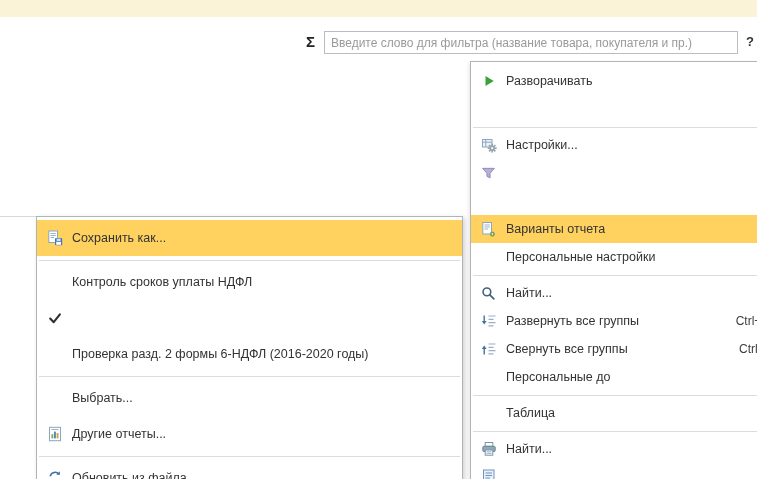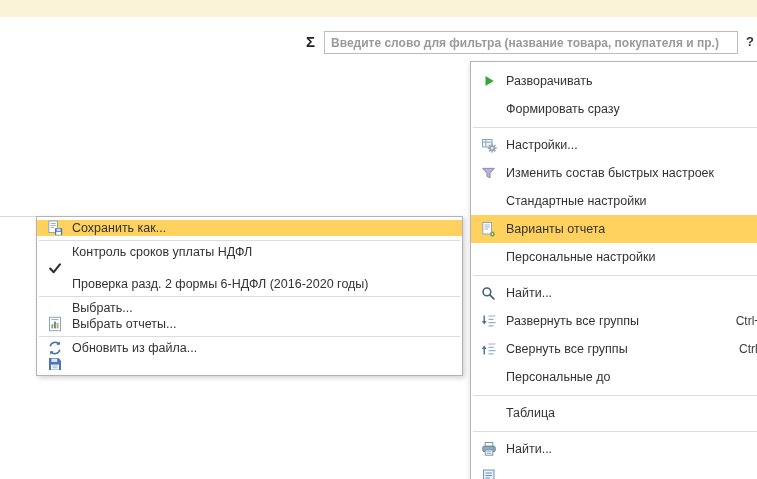--- a/index.html
+++ b/index.html
@@ -14,38 +14,38 @@
   body{
     position:relative;overflow:hidden;background:#fff;
     font-family:"Liberation Sans","DejaVu Sans",sans-serif;
     font-size:12.5px;color:var(--text);
   }
   .topbar{position:absolute;left:0;top:0;width:757px;height:17px;background:var(--topbar)}
   .sigma{position:absolute;left:306px;top:33px;font-size:15px;font-weight:bold;color:#222;cursor:pointer}
   .filter-input{
     position:absolute;left:324px;top:31px;width:414px;height:23px;
     border:1px solid #bdbdbd;padding:0 6px;font-size:12px;color:#333;
-    font-family:inherit;outline:none;background:#fff;font-weight:bold;
+    font-family:inherit;outline:none;background:#fff;
   }
   .filter-input::placeholder{color:#9a9a9a}
   .help{position:absolute;left:746px;top:34px;font-weight:bold;font-size:13px;color:#333;cursor:pointer}
   .panel-line{position:absolute;left:0;top:216px;width:459px;height:1px;background:#d8d8d8}
 
   .menu,.submenu{background:#fff;border:1px solid var(--border)}
   .menu{
     position:absolute;left:470px;top:61px;width:322px;height:520px;
     border-right:none;padding-top:5px;
     box-shadow:-1px 2px 4px rgba(0,0,0,.10);
   }
   .submenu{
     position:absolute;left:36px;top:216px;width:427px;padding:3px 0;
     box-shadow:2px 2px 5px rgba(0,0,0,.18);
   }
   .mi{display:flex;align-items:center;height:28px;padding:0 10px 0 9px;cursor:pointer;white-space:nowrap}
-  .submenu .mi{height:16px}
+  .submenu .mi{height:36px}
   .mi.hl{background:var(--hl)}
   .ic{width:17px;height:17px;flex:0 0 17px;margin-right:9px;display:inline-flex;align-items:center;justify-content:center}
   .lb{white-space:nowrap}
   .sc{margin-left:auto;padding-left:24px;color:#3c3c3c;font-size:12px}
   .sep{height:8px;position:relative}
   .sep::after{content:"";position:absolute;left:2px;right:2px;top:50%;height:1px;background:var(--sep)}
 </style>
 </head>
 <body>
 
@@ -94,21 +94,21 @@
     <div class="mi">
       <span class="ic">
         <svg width="16" height="16" viewBox="0 0 16 16">
           <rect x="2.5" y="1.3" width="11" height="13.4" fill="#fff" stroke="#8aa7c0"></rect>
           <path d="M4.4 3.5h7" stroke="#9db4c8"></path>
           <rect x="4.4" y="8.2" width="1.9" height="4.2" fill="#7fae5e"></rect>
           <rect x="7" y="5.6" width="1.9" height="6.8" fill="#5e87ae"></rect>
           <rect x="9.6" y="7" width="1.9" height="5.4" fill="#c9a94d"></rect>
         </svg>
       </span>
-      <span class="lb">Выбрать отчеты...</span>
+      <span class="lb">Другие отчеты...</span>
     </div>
     <div class="sep"></div>
     <div class="mi">
       <span class="ic">
         <svg width="16" height="16" viewBox="0 0 16 16">
           <path d="M3.2 6.2A5 5 0 0 1 12 4.3" fill="none" stroke="#3f71a8" stroke-width="1.5"></path>
           <path d="M12.9 1.2v3.6H9.3z" fill="#3f71a8"></path>
           <path d="M12.8 9.8A5 5 0 0 1 4 11.7" fill="none" stroke="#3f71a8" stroke-width="1.5"></path>
           <path d="M3.1 14.8v-3.6h3.6z" fill="#3f71a8"></path>
         </svg>
@@ -130,21 +130,20 @@
     <div class="mi">
       <span class="ic">
         <svg width="14" height="14" viewBox="0 0 16 16">
           <path d="M4 2.2 L13.4 8 L4 13.8 Z" fill="#39a339"></path>
         </svg>
       </span>
       <span class="lb">Разворачивать</span>
     </div>
     <div class="mi">
       <span class="ic"></span>
-      <span class="lb">Формировать сразу</span>
     </div>
     <div class="sep"></div>
     <div class="mi">
       <span class="ic">
         <svg width="16" height="16" viewBox="0 0 16 16">
           <rect x="1.5" y="2.5" width="9.5" height="7.5" fill="#eef3f8" stroke="#8aa7c0"></rect>
           <path d="M1.5 5.2h9.5M4.8 2.5v7.5" stroke="#8aa7c0" fill="none"></path>
           <g fill="#95a3b0">
             <rect x="10.4" y="6.6" width="1.6" height="9"></rect>
             <rect x="6.7" y="10.4" width="9" height="1.6"></rect>
@@ -156,25 +155,23 @@
         </svg>
       </span>
       <span class="lb">Настройки...</span>
     </div>
     <div class="mi">
       <span class="ic">
         <svg width="15" height="15" viewBox="0 0 16 16">
           <path d="M1.8 2.5h12.4L9.7 7.8v4.9L6.3 11V7.8z" fill="#b7b1d6" stroke="#8d86b8"></path>
         </svg>
       </span>
-      <span class="lb">Изменить состав быстрых настроек</span>
-    </div>
-    <div class="mi">
-      <span class="ic"></span>
-      <span class="lb">Стандартные настройки</span>
+    </div>
+    <div class="mi">
+      <span class="ic"></span>
     </div>
     <div class="mi hl">
       <span class="ic">
         <svg width="16" height="16" viewBox="0 0 16 16">
           <rect x="1.8" y="1.5" width="8.7" height="11.5" fill="#fff" stroke="#8aa7c0"></rect>
           <path d="M3.5 4h5.3M3.5 6h5.3M3.5 8h3.5" stroke="#9db4c8"></path>
           <g fill="#7fa05a">
             <rect x="10.6" y="10.6" width="1.5" height="5"></rect>
             <rect x="8.85" y="12.35" width="5" height="1.5"></rect>
             <rect x="10.6" y="10.6" width="1.5" height="5" transform="rotate(45 11.35 13.1)"></rect>

